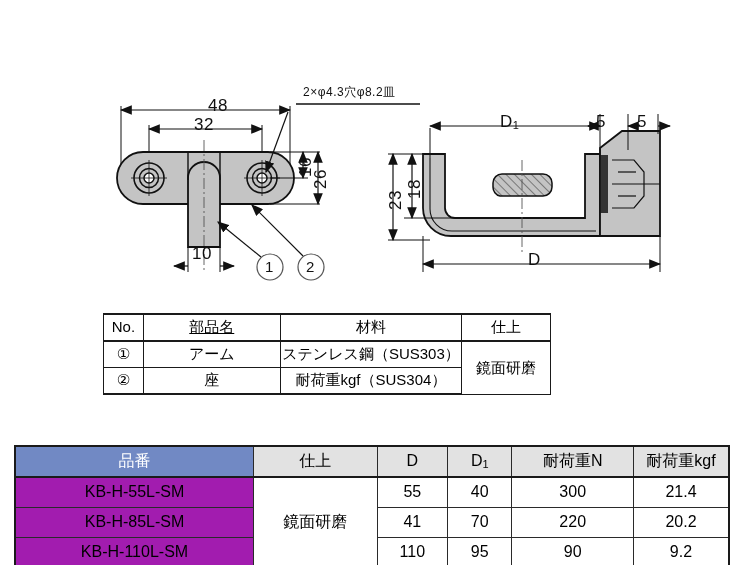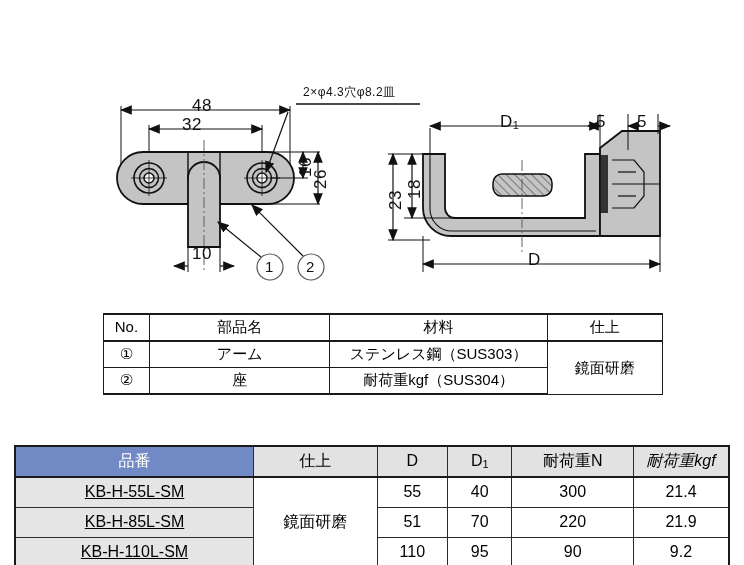--- a/index.html
+++ b/index.html
@@ -15,58 +15,58 @@
   .drawings{position:absolute;left:0;top:0;width:744px;height:295px;}
   .dimtxt{
     position:absolute;font-size:17px;font-family:"Liberation Sans",sans-serif;
     letter-spacing:.5px;white-space:nowrap;color:#111;
   }
   .vert{transform-origin:50% 50%;transform:rotate(-90deg);}
   .sub{font-size:11px;vertical-align:-2px;}
 
   
   .parts-table{
-    position:absolute;left:103px;top:313px;width:560px;
+    position:absolute;left:103px;top:313px;width:448px;
     border-collapse:collapse;font-size:15px;background:#fff;border-radius:15px;
   }
   .parts-table td,.parts-table th{
     border-left:1px solid #1a1a1a;border-right:1px solid #1a1a1a;
     border-top:1px solid #1a1a1a;border-bottom:1px solid #1a1a1a;
     text-align:center;padding:2px 0 3px;font-weight:normal;height:20px;
     line-height:1.15;
   }
   .parts-table thead th{border-bottom:2px solid #1a1a1a;}
   .parts-table tr:first-child th{border-top:2px solid #1a1a1a;}
   .parts-table tr:last-child td{border-bottom:2px solid #1a1a1a;}
   .pt-c1{width:44px;}
-  .pt-c2{width:176px;}
+  .pt-c2{width:176px;text-decoration:underline;}
   .pt-c3{width:212px;}
   .pt-c4{width:112px;}
 
   .spec-table{
     position:absolute;left:14px;top:445px;width:716px;
     border-collapse:collapse;font-size:16px;background:#fff;
   }
   .spec-table th,.spec-table td{
     border:1px solid #2a2a2a;text-align:center;font-weight:normal;
     height:26px;padding:1px 0 2px;line-height:1.1;
   }
   .spec-table thead th{border-top:2px solid #1a1a1a;border-bottom:2px solid #1a1a1a;}
   .spec-table tbody tr:last-child td{border-bottom:2px solid #1a1a1a;}
   .spec-table th:first-child,.spec-table td:first-child{border-left:2px solid #1a1a1a;}
   .spec-table th:last-child,.spec-table td:last-child{border-right:2px solid #1a1a1a;}
   .hdr-blue{background:#7189c4;color:#ffffff;font-weight:bold;}
   .hdr-gray{background:#e2e2e2;color:#000;}
-  .cell-ivory{background:#e5e5e5;text-decoration:underline;}
+  .cell-ivory{background:#a21caf;}
   .c-part{width:232px;}
   .c-fin{width:120px;}
   .c-d{width:68px;}
   .c-d1{width:62px;}
   .c-n{width:118px;}
-  .c-kgf{width:92px;font-style:italic;}
+  .c-kgf{width:92px;}
 </style>
 </head>
 <body>
 
 <div class="stage">
 
   <div class="drawings">
 
     <svg width="744" height="295" viewBox="0 0 744 295">
       <defs>
@@ -195,22 +195,22 @@
 
         <g stroke="#111" stroke-width="1" fill="none">
           <line x1="423" y1="236" x2="423" y2="272"></line>
           <line x1="660" y1="236" x2="660" y2="272"></line>
         </g>
         <line x1="423" y1="264" x2="660" y2="264" stroke="#111" stroke-width="1.2" marker-start="url(#arrL)" marker-end="url(#arrR)"></line>
       </g>
     </svg>
 
     
-    <div class="dimtxt" style="left:192px;top:96px;">48</div>
-    <div class="dimtxt" style="left:182px;top:115px;">32</div>
+    <div class="dimtxt" style="left:208px;top:96px;">48</div>
+    <div class="dimtxt" style="left:194px;top:115px;">32</div>
     <div class="dimtxt" style="left:192px;top:244px;">10</div>
     <div class="dimtxt vert" style="left:296px;top:157px;">16</div>
     <div class="dimtxt vert" style="left:311px;top:169px;">26</div>
 
     <div class="dimtxt" style="left:303px;top:84px;font-size:12px;">2×φ4.3穴φ8.2皿</div>
 
     <div class="dimtxt" style="left:265px;top:258px;font-size:15px;">1</div>
     <div class="dimtxt" style="left:306px;top:258px;font-size:15px;">2</div>
 
     
@@ -263,24 +263,24 @@
       <tr>
         <td class="cell-ivory">KB-H-55L-SM</td>
         <td rowspan="3">鏡面研磨</td>
         <td>55</td>
         <td>40</td>
         <td>300</td>
         <td>21.4</td>
       </tr>
       <tr>
         <td class="cell-ivory">KB-H-85L-SM</td>
-        <td>51</td>
+        <td>41</td>
         <td>70</td>
         <td>220</td>
-        <td>21.9</td>
+        <td>20.2</td>
       </tr>
       <tr>
         <td class="cell-ivory">KB-H-110L-SM</td>
         <td>110</td>
         <td>95</td>
         <td>90</td>
         <td>9.2</td>
       </tr>
     </tbody>
   </table>

